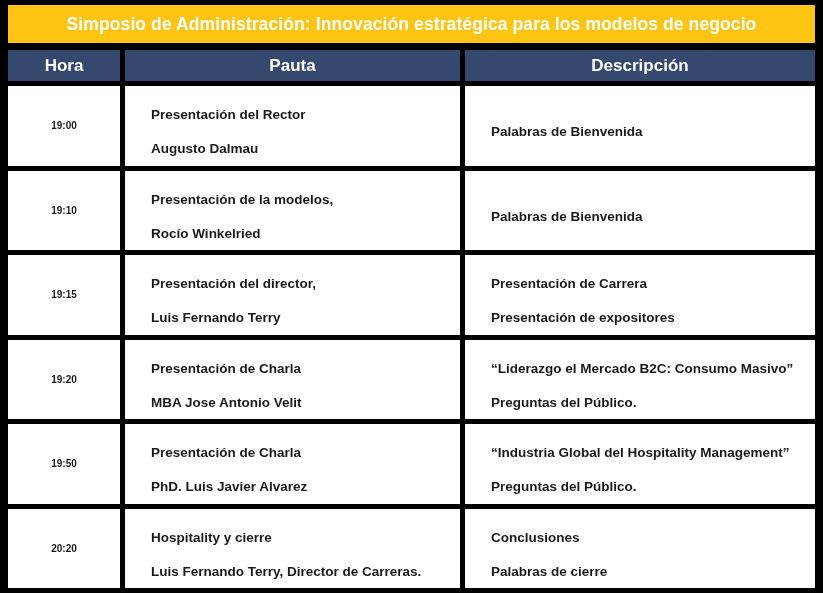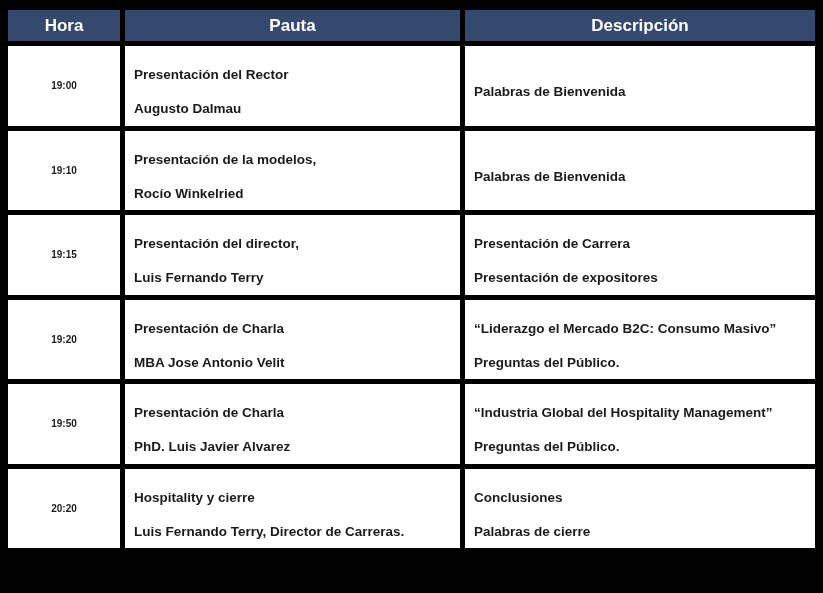--- a/index.html
+++ b/index.html
@@ -51,31 +51,34 @@
     height: 79px;
     padding: 0;
   }
   td.time { text-align: center; font-size: 10px; }
   .cell-lines {
     height: 100%;
     display: flex;
     flex-direction: column;
     justify-content: space-around;
     align-items: flex-start;
-    padding: 6px 6px 6px 9px;
+    padding: 6px 6px 6px 26px;
     margin-top: 12px;
   }
   .cell-lines .line { white-space: nowrap; }
   col.col-hora  { width: 112px; }
   col.col-pauta { width: 335px; }
 </style>
 </head>
 <body>
 
 <div class="page">
+  <div class="banner">
+    <span>Simposio de Administración: Innovación estratégica para los modelos de negocio</span>
+  </div>
   <table class="schedule">
     <colgroup>
       <col class="col-hora">
       <col class="col-pauta">
       <col class="col-desc">
     </colgroup>
     <thead>
       <tr>
         <th>Hora</th>
         <th>Pauta</th>

